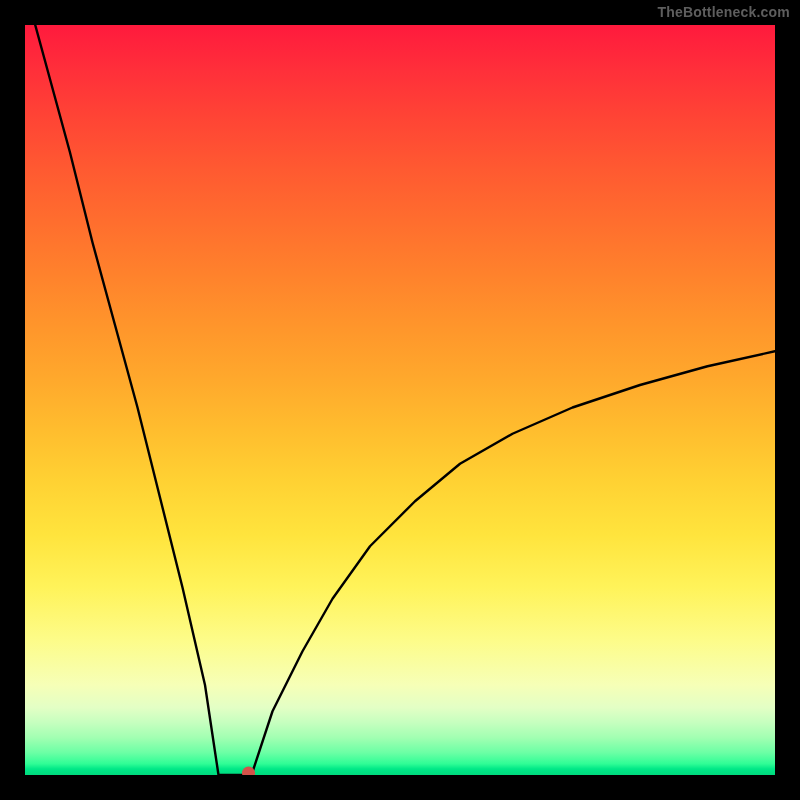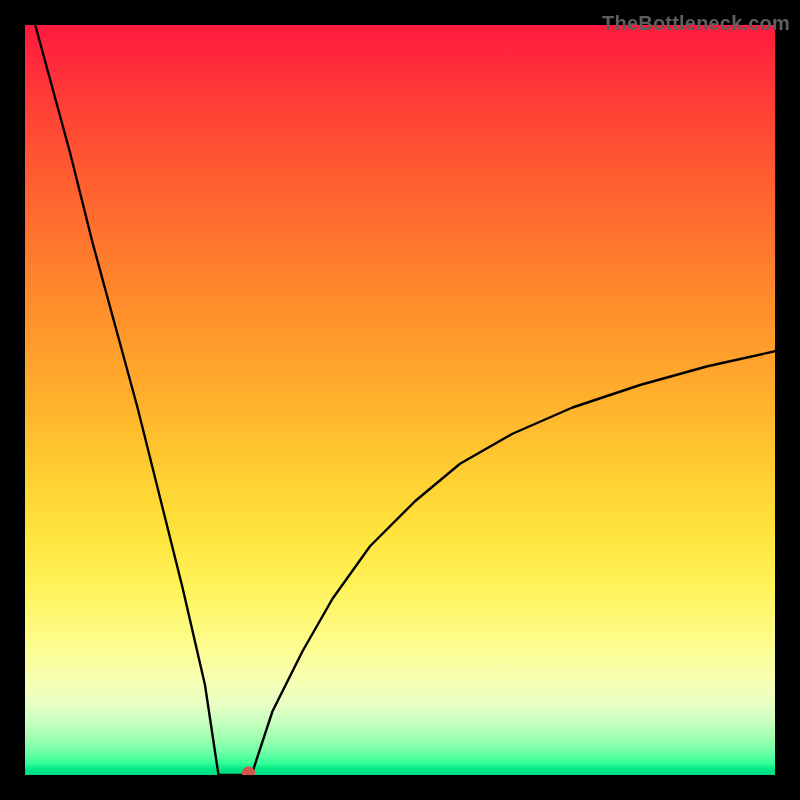--- a/index.html
+++ b/index.html
@@ -5,24 +5,24 @@
   * { margin: 0; padding: 0; box-sizing: border-box; }
   html, body { width: 800px; height: 800px; overflow: hidden; background: #000; }
   .frame {
     position: relative;
     width: 800px;
     height: 800px;
     background: #000;
   }
   .watermark {
     position: absolute;
-    top: 12px;
+    top: 4px;
     right: 10px;
     font-family: Arial, Helvetica, sans-serif;
-    font-size: 20px;
+    font-size: 14px;
     font-weight: 600;
     color: #5e5e5e;
     letter-spacing: 0.2px;
     z-index: 5;
   }
   .plot {
     position: absolute;
     left: 25px;
     top: 25px;
     width: 750px;

